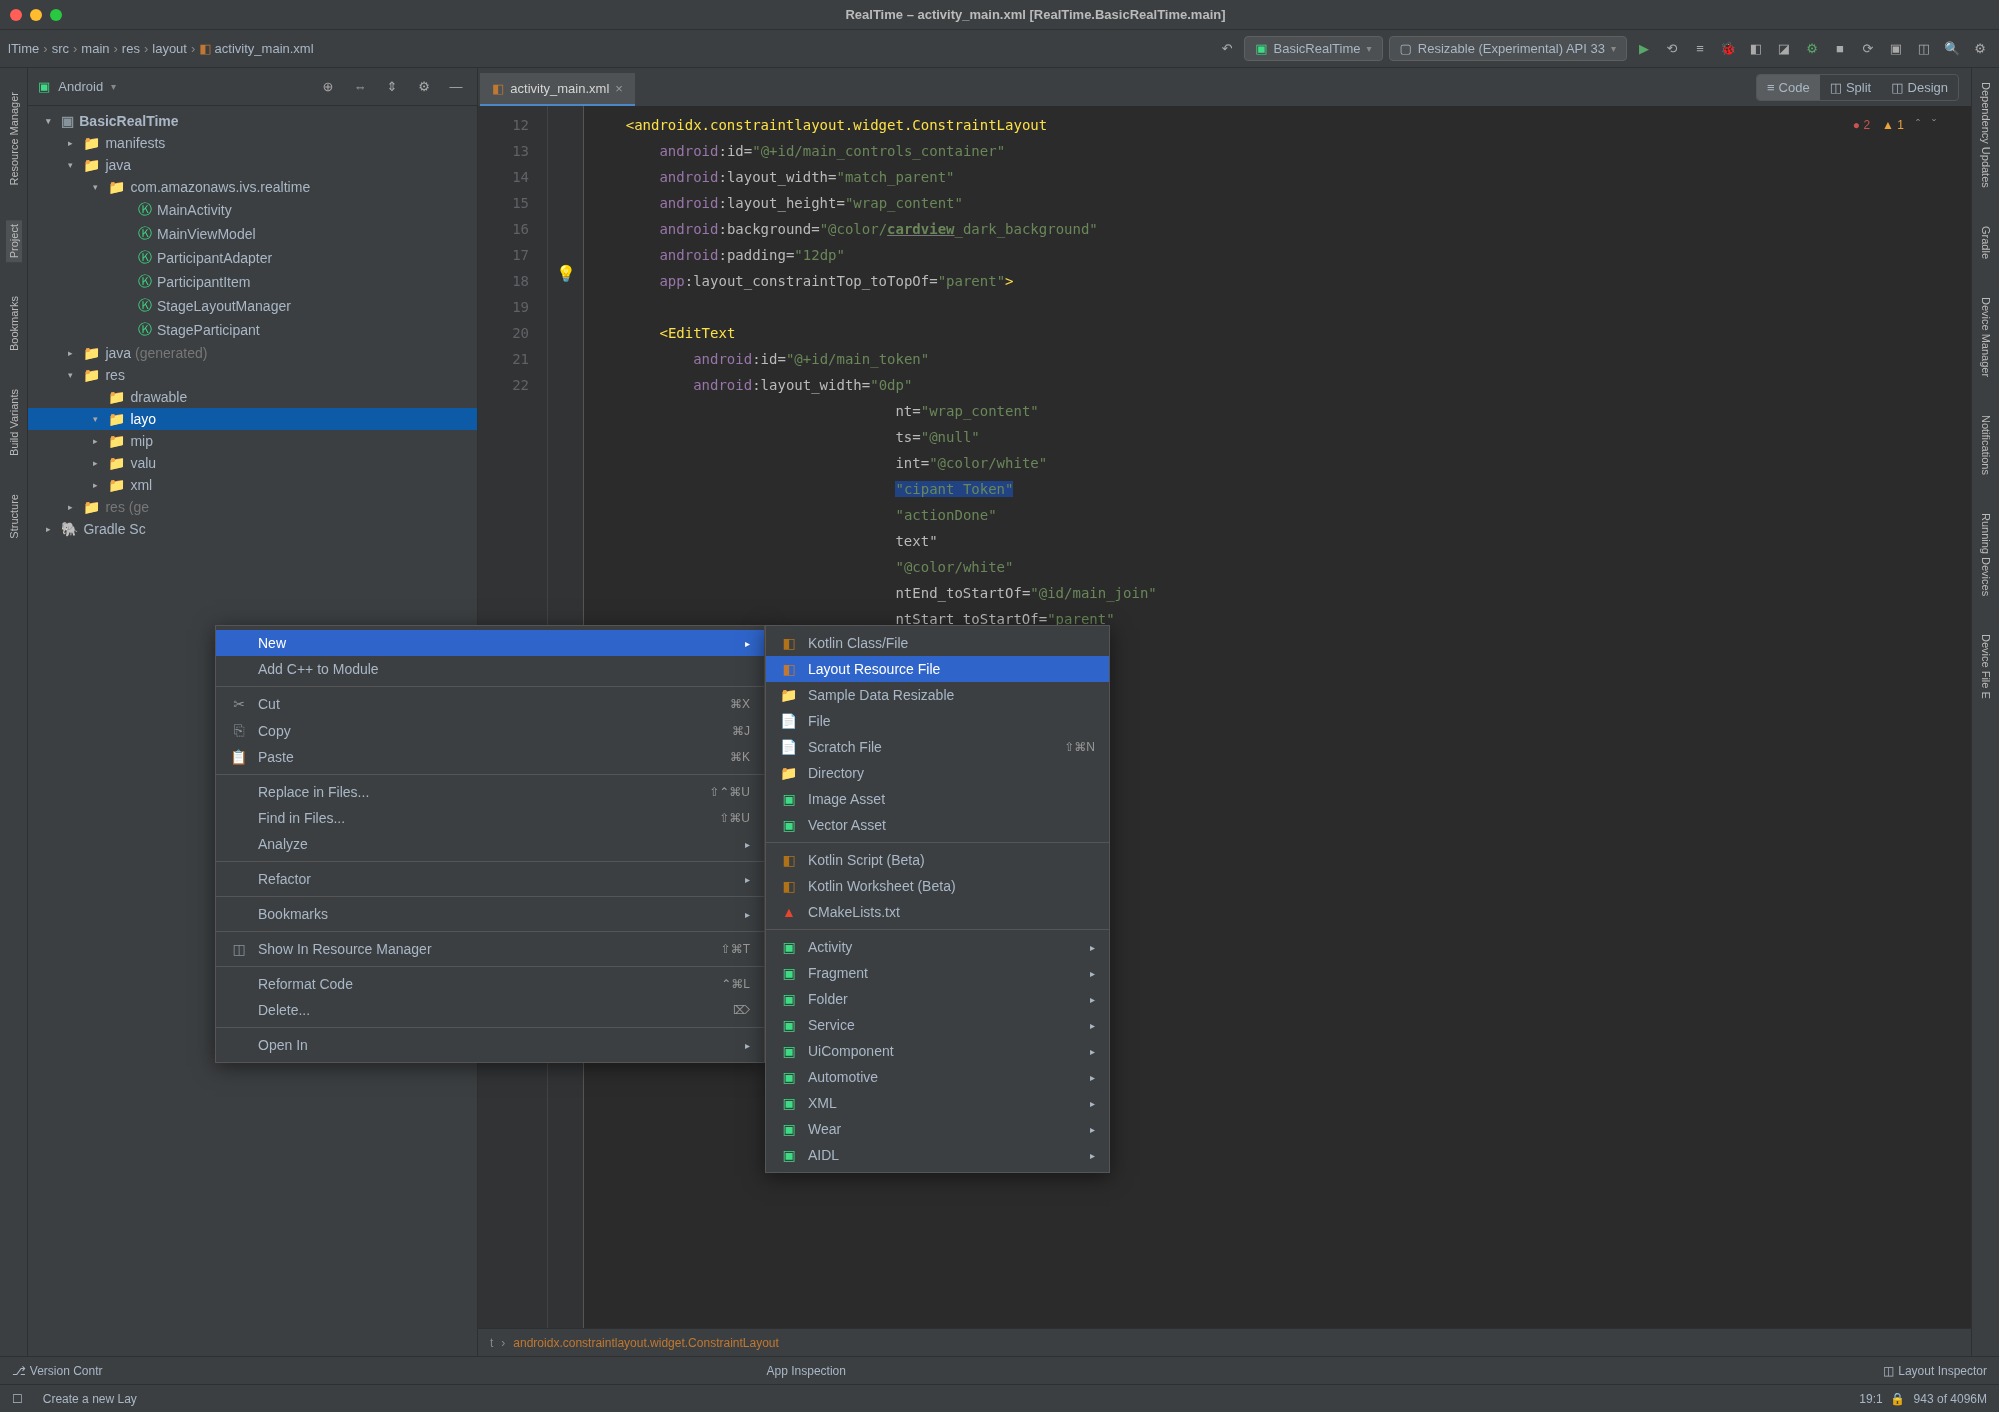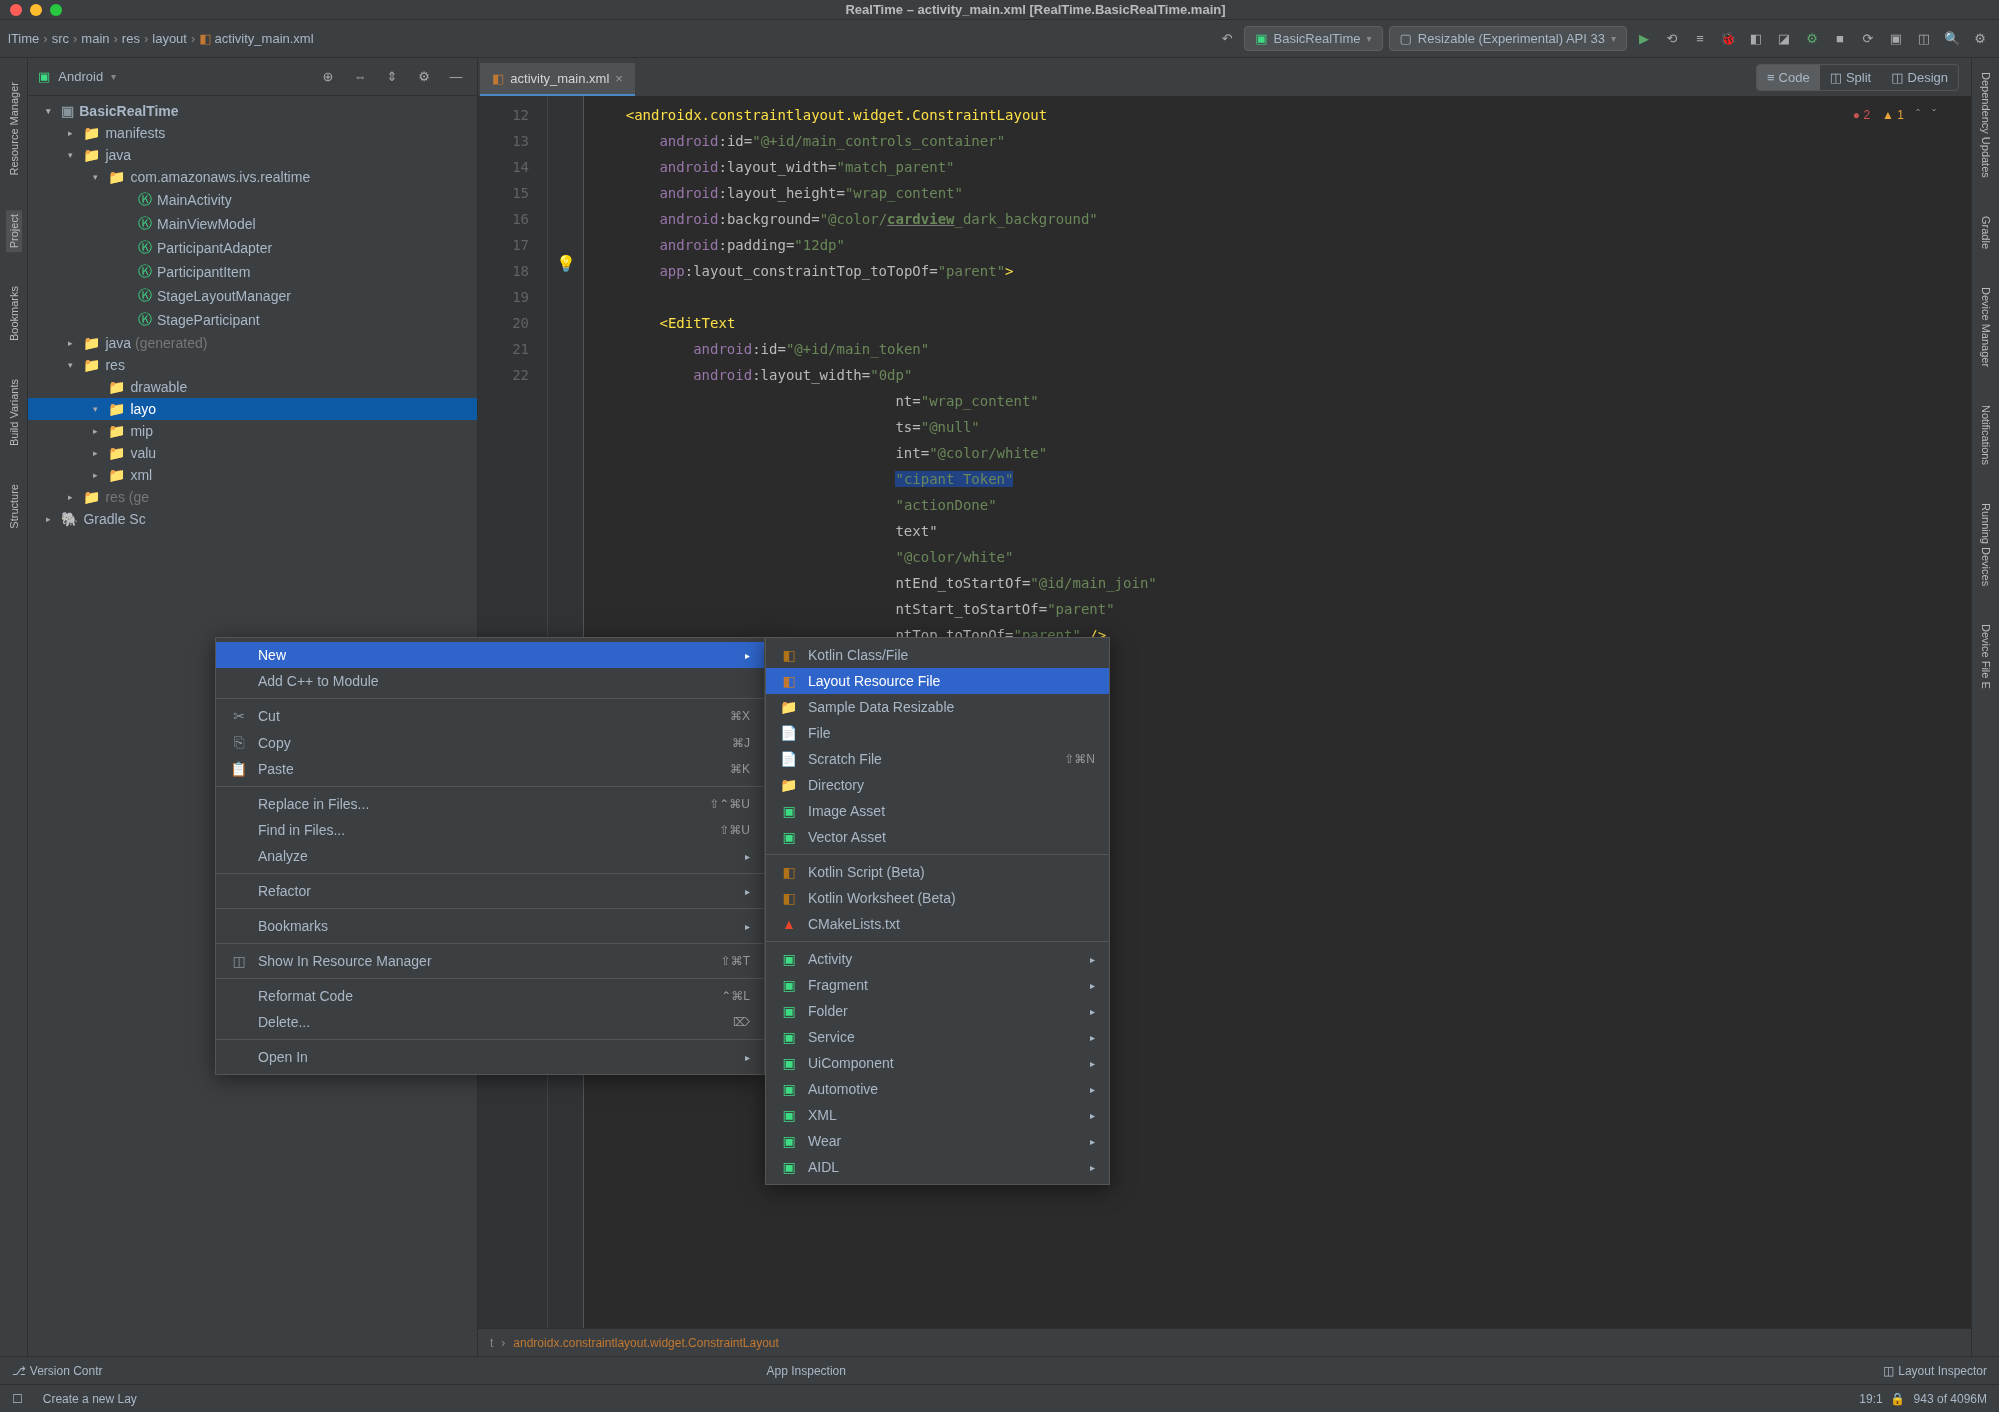--- a/index.html
+++ b/index.html
@@ -9,21 +9,21 @@
   background: #3c3f41;
   color: #a9b7c6;
   width: 1999px;
   height: 1412px;
   overflow: hidden;
   position: relative;
   transform-origin: top left;
 }
 .window { display: flex; flex-direction: column; height: 100%; }
 .titlebar {
-  height: 20px; background: #3c3f41; display: flex; align-items: center;
+  height: 30px; background: #3c3f41; display: flex; align-items: center;
   padding: 0 10px; color: #bbb; border-bottom: 1px solid #2d2f30;
 }
 .traffic { display: flex; gap: 8px; margin-right: 20px; }
 .dot { width: 12px; height: 12px; border-radius: 50%; }
 .red{background:#ff5f57;} .yellow{background:#febc2e;} .green{background:#28c840;}
 .titletext { flex: 1; text-align: center; font-weight: 600; }
 
 .toolbar-row {
   height: 38px; background: #3c3f41; display: flex; align-items: center;
   padding: 0 8px; gap: 6px; border-bottom: 1px solid #2d2f30;
@@ -91,21 +91,21 @@
 .breadcrumb-bar{height:28px;background:#3c3f41;border-top:1px solid #2d2f30;display:flex;align-items:center;padding-left:12px;font-size:12px;gap:8px;color:#c07832;}
 .breadcrumb-bar .sep{color:#888;}
 
 .status-bar{height:28px;background:#3c3f41;border-top:1px solid #2d2f30;display:flex;align-items:center;padding:0 12px;font-size:12px;gap:20px;}
 .bottom-tabs{height:28px;background:#3c3f41;border-top:1px solid #2d2f30;display:flex;align-items:center;padding:0 12px;gap:24px;font-size:12px;}
 .bottom-tab{cursor:pointer;display:flex;align-items:center;gap:4px;}
 .status-right{margin-left:auto;display:flex;gap:8px;align-items:flex-start;}
 
 .context-menu{
   position:absolute;background:#3c3f41;border:1px solid #555;box-shadow:0 4px 20px rgba(0,0,0,0.5);
-  padding:4px 0;z-index:1000;min-width:340px;font-size:14px;margin-top:12px;
+  padding:4px 0;z-index:1000;min-width:340px;font-size:14px;
 }
 .menu-item{display:flex;align-items:center;padding:5px 14px;gap:10px;cursor:pointer;min-height:25px;}
 .menu-item.highlighted{background:#2f65ca;color:#fff;}
 .menu-item .shortcut{margin-left:auto;color:#999;font-size:12px;}
 .menu-item .sub-arrow{margin-left:auto;font-size:10px;}
 .menu-sep{height:1px;background:#555;margin:4px 0;}
 .menu-icon{width:18px;display:inline-flex;justify-content:center;color:#87939a;}
 .android-ico{color:#3ddc84;}
 </style>
 </head>

